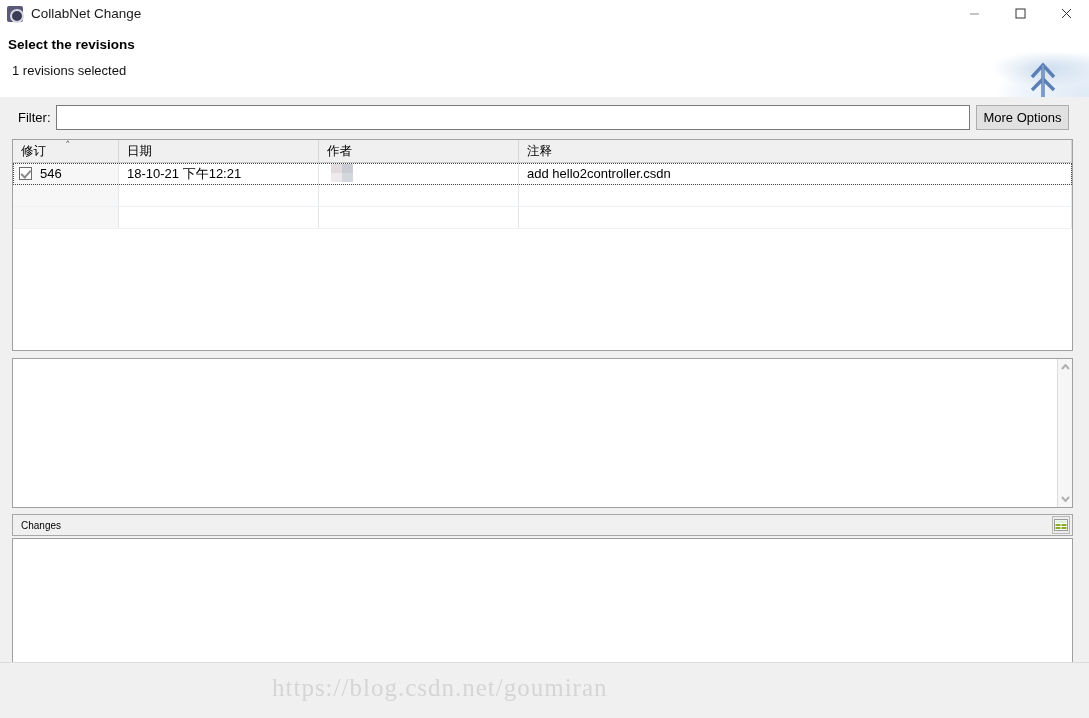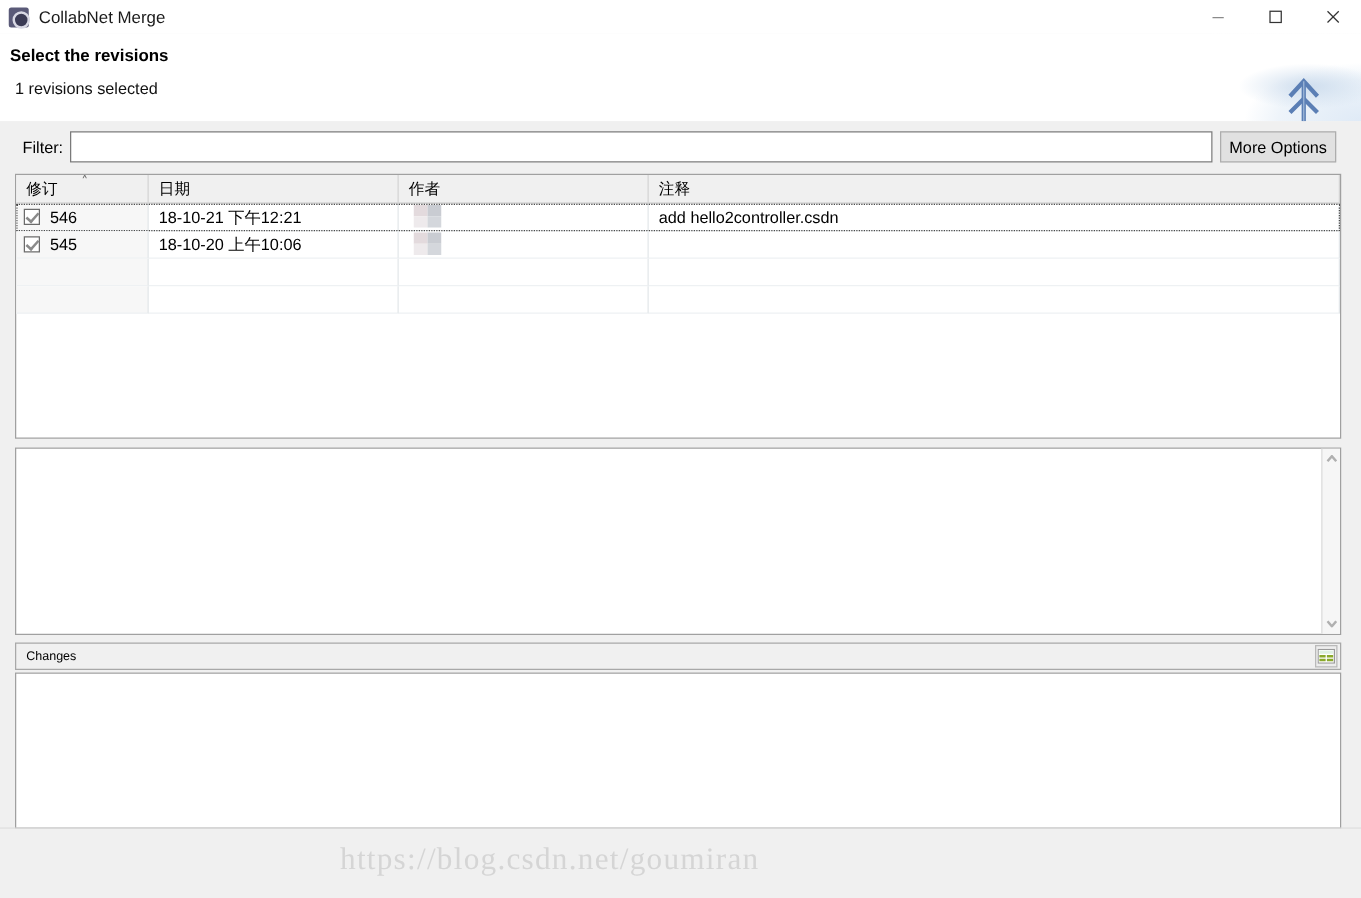--- a/index.html
+++ b/index.html
@@ -176,21 +176,21 @@
     font-family:Liberation Serif, serif; font-size:25px;
     color:rgba(120,120,120,0.22); letter-spacing:1px; white-space:nowrap;
     pointer-events:none;
   }
 </style>
 </head>
 <body>
 
 <div id="titlebar">
   <div id="app-icon"></div>
-  <div id="title-text">CollabNet Merge</div>
+  <div id="title-text">CollabNet Change</div>
   <div id="win-buttons">
     <div class="win-btn">
       <svg width="11" height="11" viewBox="0 0 11 11">
           <line x1="1" y1="6" x2="10" y2="6" stroke="#8a8a8a" stroke-width="1"></line>
         </svg>
     </div>
     <div class="win-btn">
       <svg width="11" height="11" viewBox="0 0 11 11">
           <rect x="1" y="1" width="9" height="9" fill="none" stroke="#333" stroke-width="1"></rect>
         </svg>
@@ -259,36 +259,20 @@
               <span class="rb1"></span>
               <span class="rb2"></span>
               <span class="rb3"></span>
               <span class="rb4"></span>
             </span>
           </div>
           <div class="td c3" style="width: 553px;">add hello2controller.csdn</div>
         </div>
         <div class="trow">
           <div class="td c0" style="width: 106px;">
-            <span class="cb checked"></span>
-            <span>545</span>
-          </div>
-          <div class="td c1" style="width: 200px;">18-10-20 上午10:06</div>
-          <div class="td c2" style="width: 200px;">
-            <span class="redact">
-              <span class="rb1"></span>
-              <span class="rb2"></span>
-              <span class="rb3"></span>
-              <span class="rb4"></span>
-            </span>
-          </div>
-          <div class="td c3" style="width: 553px;"></div>
-        </div>
-        <div class="trow">
-          <div class="td c0" style="width: 106px;">
             <span></span>
           </div>
           <div class="td c1" style="width: 200px;"></div>
           <div class="td c2" style="width: 200px;"></div>
           <div class="td c3" style="width: 553px;"></div>
         </div>
         <div class="trow">
           <div class="td c0" style="width: 106px;">
             <span></span>
           </div>

